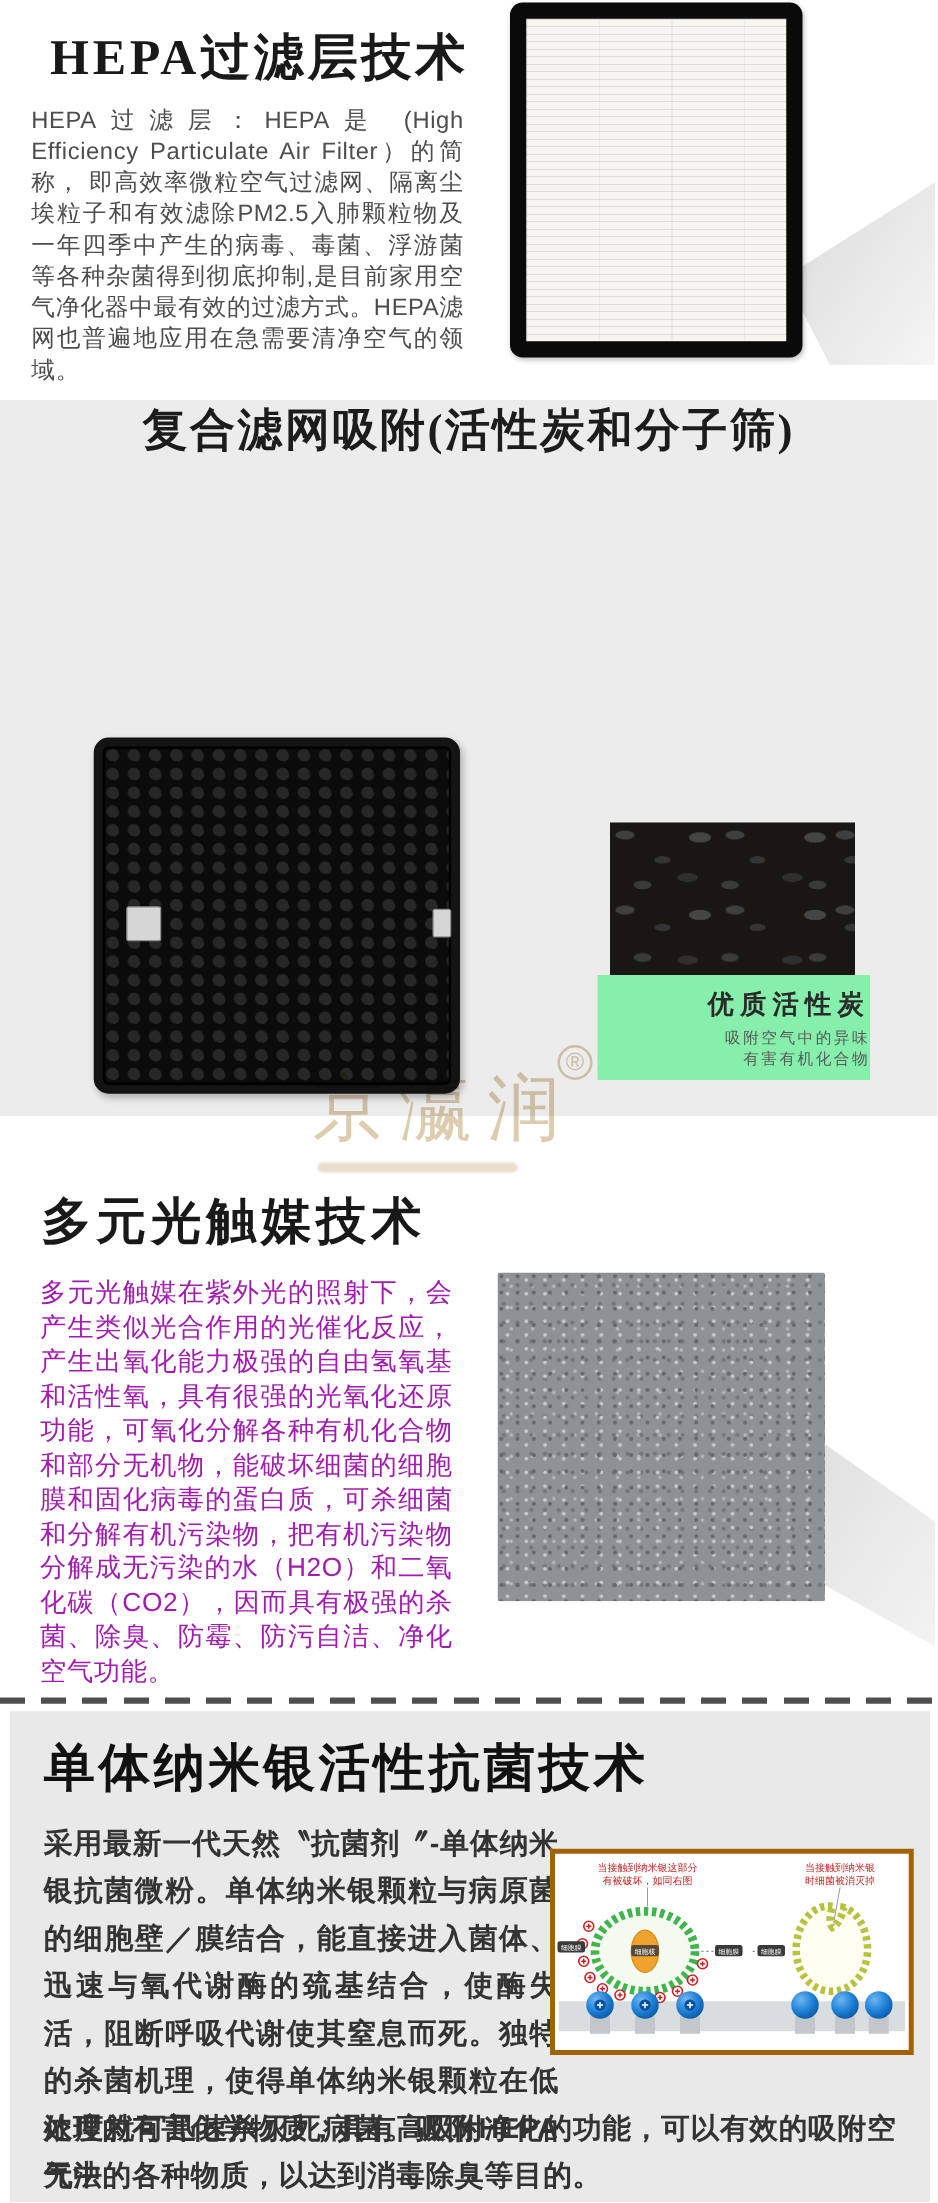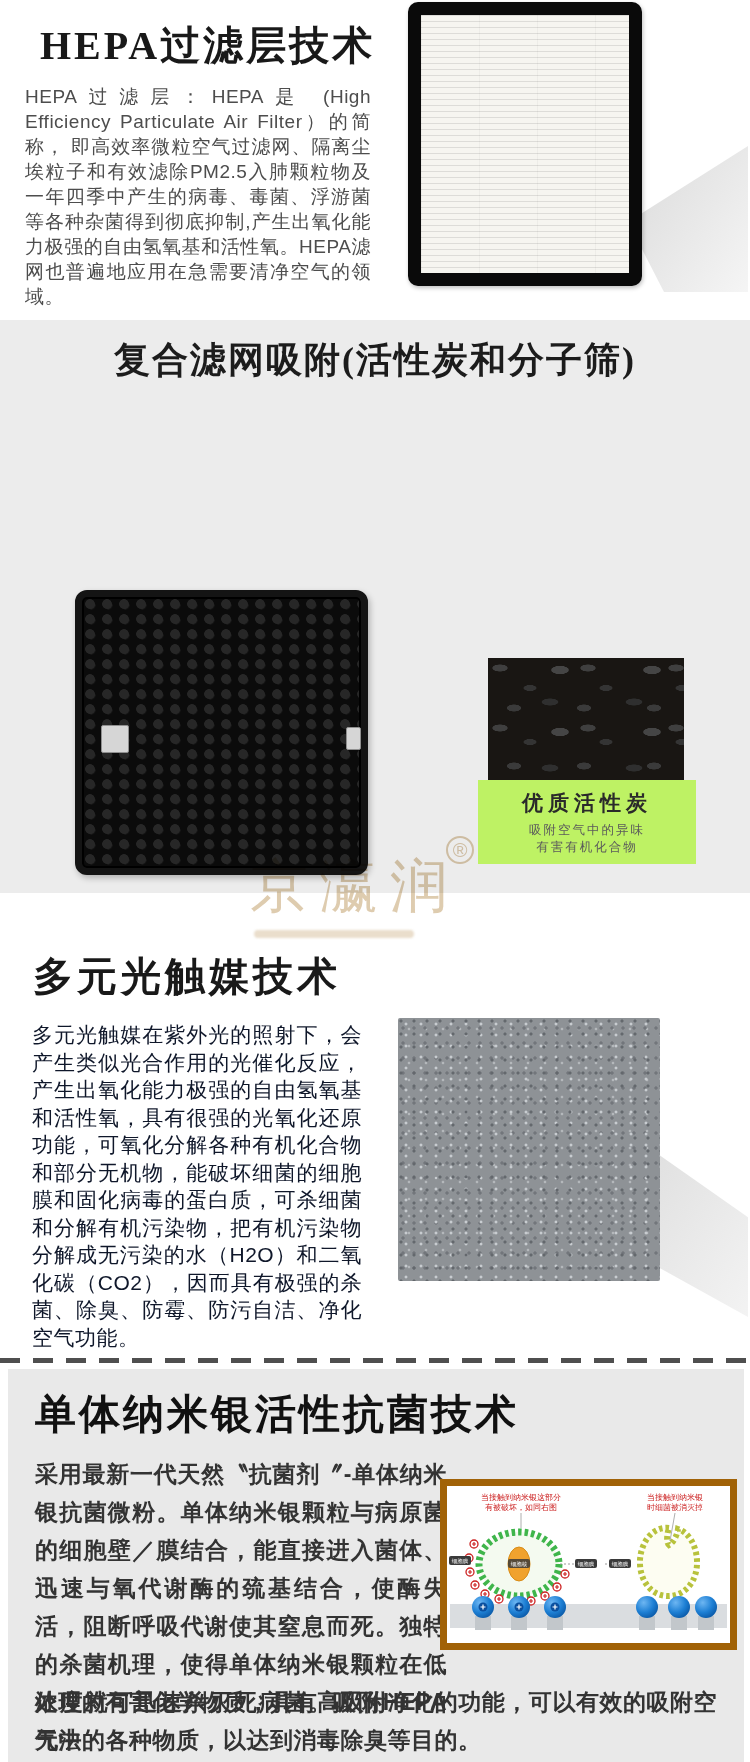--- a/index.html
+++ b/index.html
@@ -32,21 +32,21 @@
     background-color:#f6f5f0;
     background-image:
       repeating-linear-gradient(to bottom, rgba(0,0,0,0.10) 0 1px, transparent 1px 6px),
       repeating-linear-gradient(to right, rgba(0,0,0,0.035) 0 1px, transparent 1px 58px);
     box-shadow:1px 2px 4px rgba(0,0,0,.25);
   }
 
   
   .s2{height:573px; background:#ececec;}
   .s2-title{
-    position:absolute; left:0; top:16px; width:100%; text-align:center;
+    position:absolute; left:0; top:0; width:100%; text-align:center;
     font-size:36px; letter-spacing:2px; color:#1c1c1c; font-weight:600;
   }
   .s2-para{
     position:absolute; left:55px; width:640px;
     font-size:19px; line-height:33px; letter-spacing:1px;
     color:#4d4d4d; text-align:justify;
   }
   .s2-para.p1{top:70px;}
   .s2-para.p2{top:152px;}
   .honeycomb{
@@ -71,21 +71,21 @@
       radial-gradient(ellipse 13px 6px at 12px 10px, #3f3f3f 0 55%, transparent 62%),
       radial-gradient(ellipse 11px 5px at 42px 30px, #343434 0 55%, transparent 62%),
       radial-gradient(ellipse 15px 7px at 72px 12px, #454545 0 55%, transparent 62%),
       radial-gradient(ellipse 12px 6px at 26px 50px, #3a3a3a 0 55%, transparent 62%),
       radial-gradient(ellipse 14px 6px at 62px 44px, #2f2f2f 0 55%, transparent 62%);
     background-size:88px 60px, 76px 54px, 92px 62px, 70px 58px, 84px 66px;
     z-index:2;
   }
   .caption-card{
     position:absolute; left:478px; top:460px; width:218px; height:84px;
-    background:#bef264; text-align:center; z-index:2;
+    background:#86efac; text-align:right; z-index:2;
   }
   .caption-card .cap-title{
     margin-top:9px; font-size:21px; letter-spacing:5px; color:#2a2a2a; font-weight:600;
   }
   .caption-card .cap-line{
     font-size:12.5px; line-height:17px; letter-spacing:2px; color:#5b5b5b;
   }
   .cap-line.first{margin-top:5px;}
 
   
@@ -110,21 +110,21 @@
 
   
   .s3{height:465px; background:#fff;}
   .s3-title{
     position:absolute; left:33px; top:56px;
     font-size:40px; letter-spacing:4px; color:#191919; font-weight:600;
   }
   .s3-body{
     position:absolute; left:32px; top:128px; width:330px;
     font-size:21px; line-height:27.5px; letter-spacing:.5px;
-    color:#0f172a; text-align:justify;
+    color:#a21caf; text-align:justify;
   }
   .speckle{
     position:absolute; left:398px; top:125px; width:262px; height:263px;
     background-color:#8e9296;
     background-image:
       radial-gradient(circle at 3px 3px, #64686d 0 1.2px, transparent 1.9px),
       radial-gradient(circle at 8px 6px, #c8ccd0 0 1.1px, transparent 1.8px),
       radial-gradient(circle at 5px 10px, #72767b 0 1.3px, transparent 2px),
       radial-gradient(circle at 11px 11px, #b4b8bb 0 1px, transparent 1.7px);
     background-size:13px 13px, 15px 11px, 11px 15px, 17px 17px;
@@ -151,31 +151,31 @@
     font-size:41px; letter-spacing:3px; color:#111; font-weight:700;
   }
   .s4-body{
     position:absolute; font-size:23px; line-height:38px; letter-spacing:.5px;
     color:#333; font-weight:600; text-align:justify;
   }
   .s4-body.left{left:27px; top:86px; width:412px;}
   .s4-body.bottom{left:27px; top:314px; width:682px;}
   .diagram{
     position:absolute; left:432px; top:110px; width:283px; height:157px;
-    background:#fff; border:7px solid #a16207;
+    background:#fff; border:4px solid #a16207;
   }
 </style>
 </head>
 <body>
 
 <div class="page">
 
   <section class="s1">
     <div class="s1-title serif">HEPA过滤层技术</div>
-    <div class="s1-body">HEPA过滤层：HEPA是 (High Efficiency Particulate Air Filter）的简称， 即高效率微粒空气过滤网、隔离尘埃粒子和有效滤除PM2.5入肺颗粒物及一年四季中产生的病毒、毒菌、浮游菌等各种杂菌得到彻底抑制,产生出氧化能力极强的自由氢氧基和活性氧。HEPA滤网也普遍地应用在急需要清净空气的领域。</div>
+    <div class="s1-body">HEPA过滤层：HEPA是 (High Efficiency Particulate Air Filter）的简称， 即高效率微粒空气过滤网、隔离尘埃粒子和有效滤除PM2.5入肺颗粒物及一年四季中产生的病毒、毒菌、浮游菌等各种杂菌得到彻底抑制,是目前家用空气净化器中最有效的过滤方式。HEPA滤网也普遍地应用在急需要清净空气的领域。</div>
     <div class="photo-shadow1"></div>
     <div class="hepa"></div>
   </section>
 
   <section class="s2">
     <div class="s2-title serif">复合滤网吸附(活性炭和分子筛)</div>
     <div class="honeycomb">
       <div class="tab left"></div>
       <div class="tab right"></div>
     </div>

